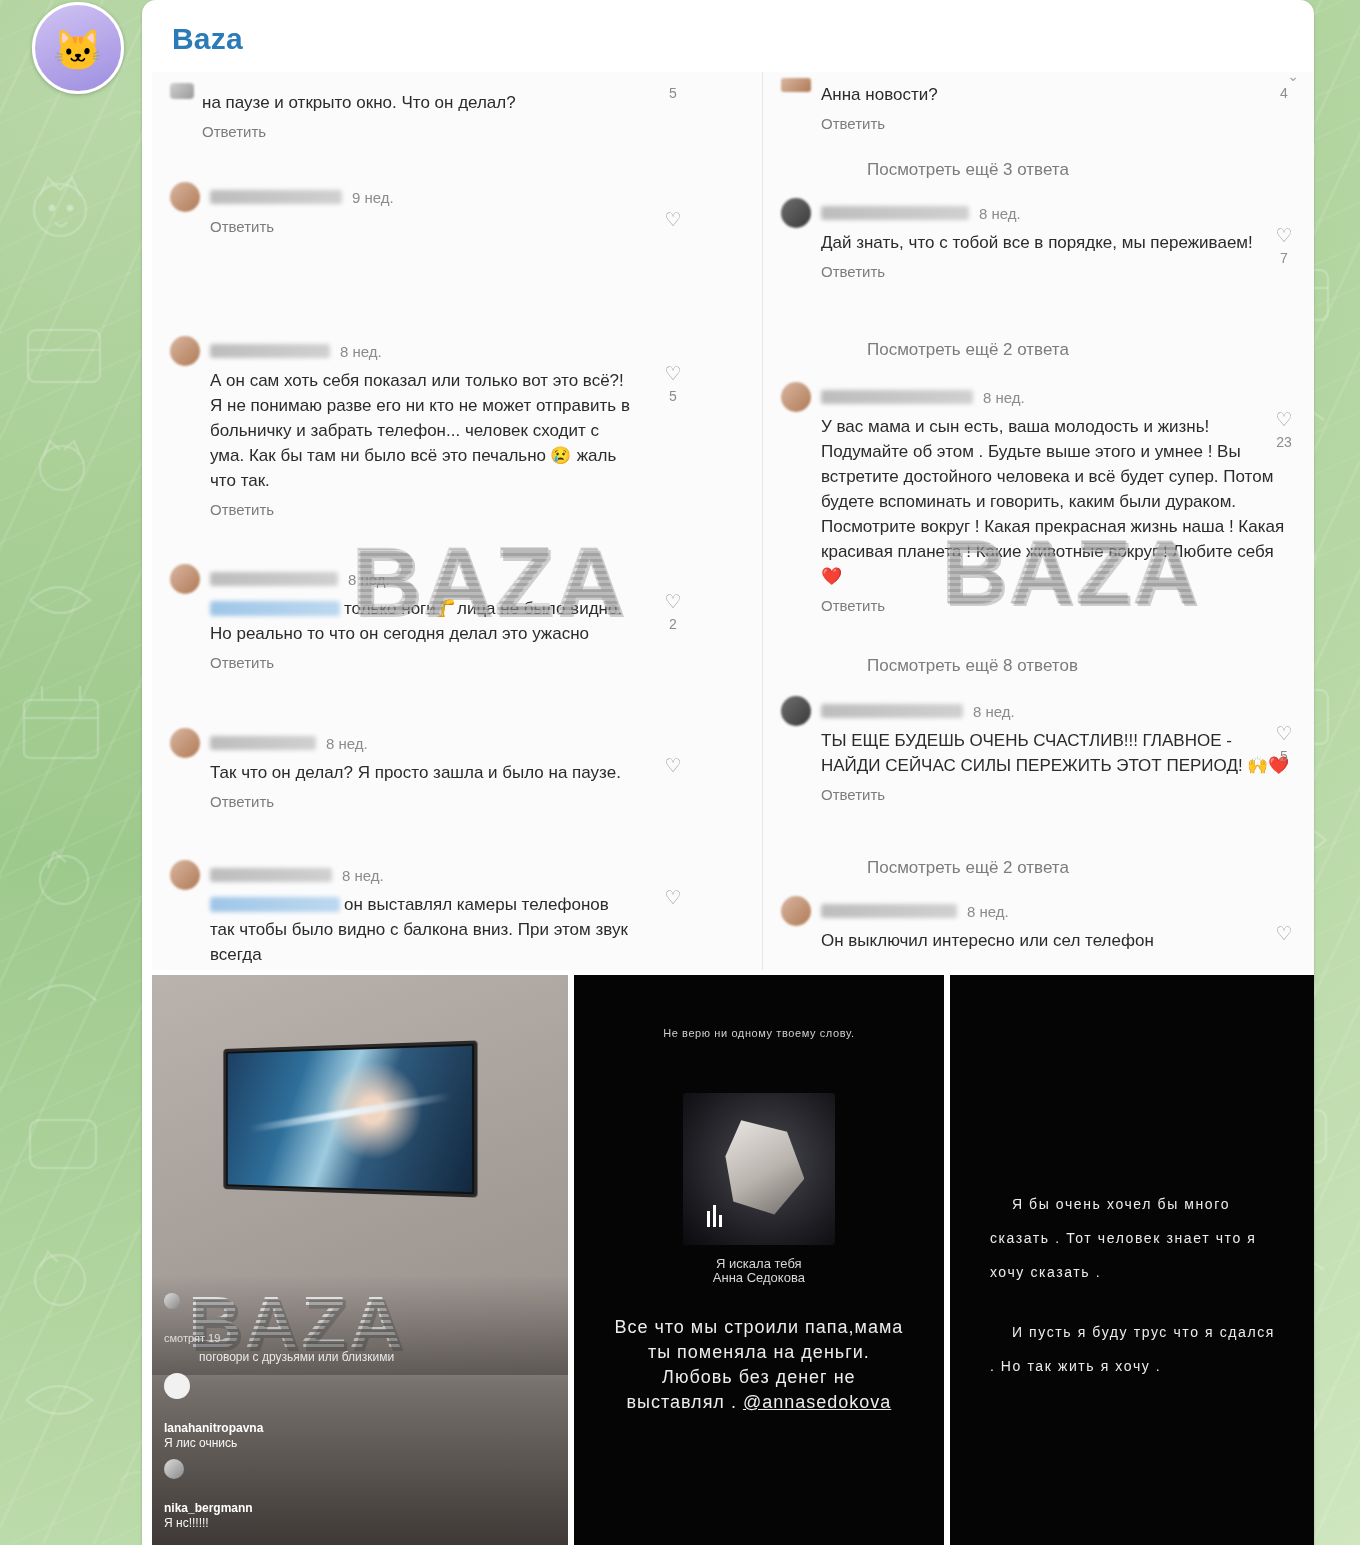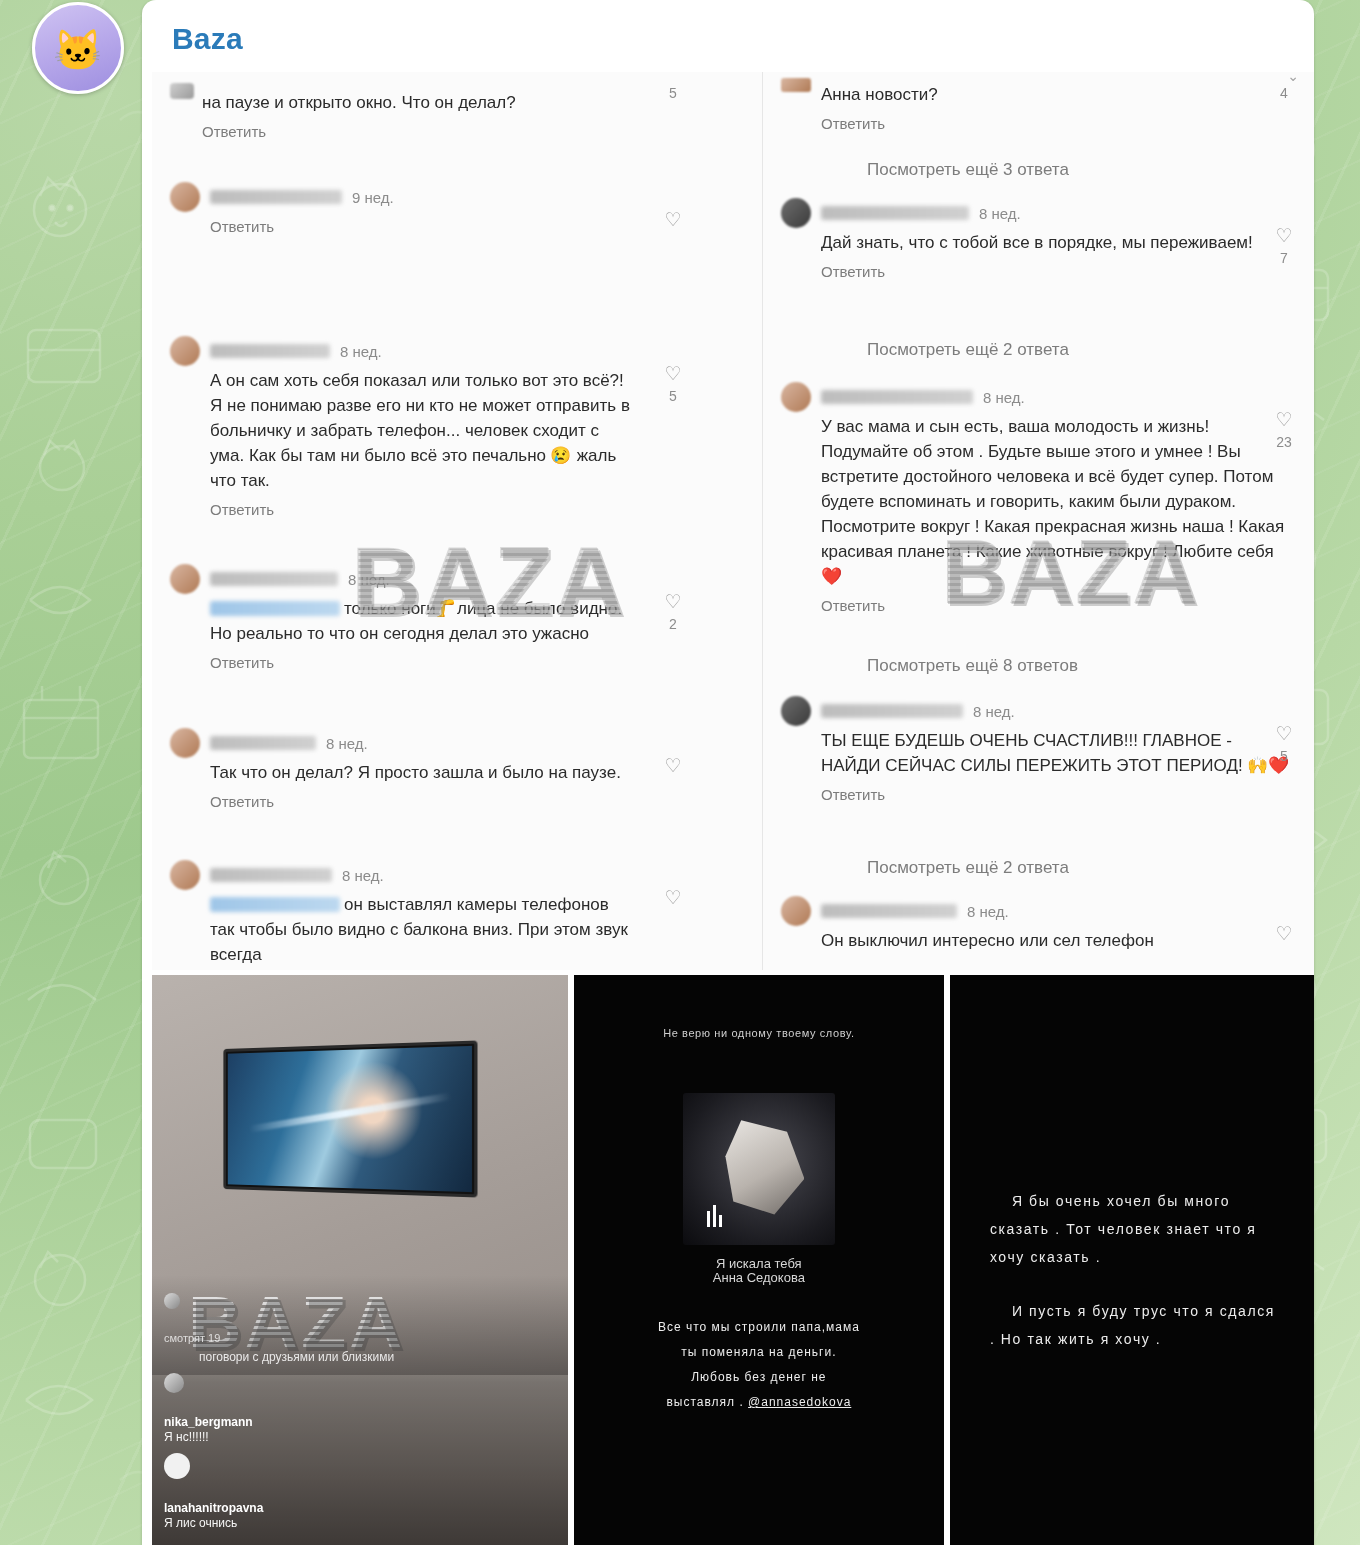--- a/index.html
+++ b/index.html
@@ -303,33 +303,33 @@
     text-align: center;
     font-size: 13px;
     line-height: 14px;
     color: #d8d8d8;
     filter: blur(.4px);
   }
   .story-body {
     position: absolute;
     left: 26px; right: 26px; top: 340px;
     text-align: center;
-    font-size: 12px;
+    font-size: 18px;
     line-height: 25px;
     letter-spacing: 1px;
     color: #ededed;
     filter: blur(.35px);
   }
   .story-body .link { text-decoration: underline; }
   .m3 .story-body {
     top: 212px;
     left: 40px; right: 34px;
     text-align: left;
     font-size: 14px;
-    line-height: 28px;
+    line-height: 34px;
     letter-spacing: 1.6px;
   }
   .m3 .story-body p { margin: 0 0 26px 0; text-indent: 22px; }
 </style>
 </head>
 <body>
 
 <div class="wallpaper">
   <svg class="doodles" viewBox="0 0 1360 1545" xmlns="http://www.w3.org/2000/svg">
     <g fill="none" stroke="#ffffff" stroke-opacity="0.55" stroke-width="2.5">
@@ -546,31 +546,31 @@
       </div>
       <div class="bed"></div>
       <div class="wm-img">BAZA</div>
       <div class="ig-overlay">
         <div class="ig-row">
           <div class="ig-ava" style="width:16px;height:16px;"></div>
           <span class="ig-muted">смотрят 19</span>
         </div>
         <div class="ig-txt" style="margin-top:4px;opacity:.85;margin-left:35px;">поговори с друзьями или близкими</div>
         <div class="ig-row">
+          <div class="ig-ava white" style="width:26px;height:26px;"></div>
+          <div>
+            <div class="ig-name">lanahanitropavna</div>
+            <div class="ig-txt">Я лис очнись</div>
+          </div>
+        </div>
+        <div class="ig-row">
           <div class="ig-ava"></div>
           <div>
             <div class="ig-name">nika_bergmann</div>
             <div class="ig-txt">Я нс!!!!!!</div>
-          </div>
-        </div>
-        <div class="ig-row">
-          <div class="ig-ava white" style="width:26px;height:26px;"></div>
-          <div>
-            <div class="ig-name">lanahanitropavna</div>
-            <div class="ig-txt">Я лис очнись</div>
           </div>
         </div>
       </div>
     </div>
 
     <div class="m2">
       <div class="story-top">Не верю ни одному твоему слову.</div>
       <div class="album">
         <div class="shape"></div>
         <div class="bars"></div>

